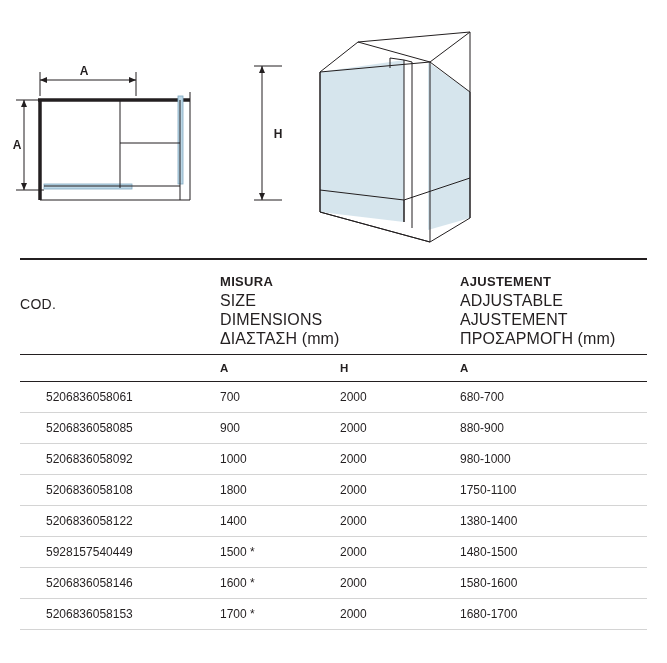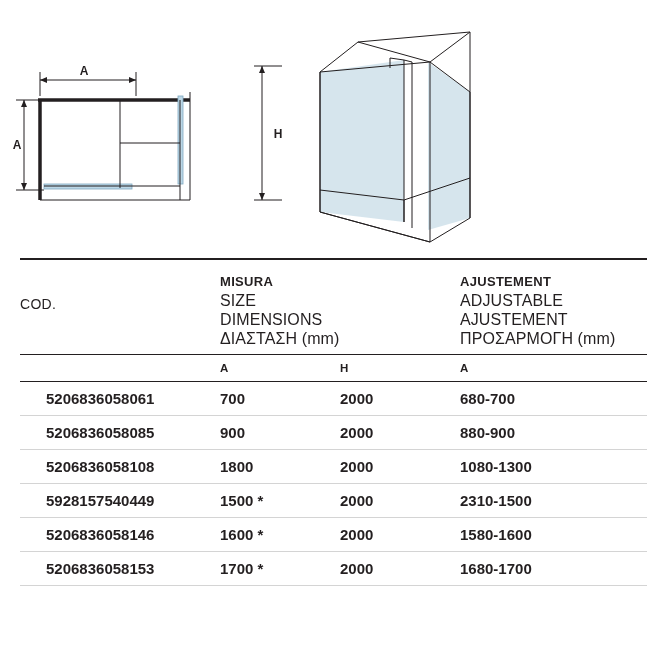--- a/index.html
+++ b/index.html
@@ -65,24 +65,23 @@
   }
 
   .sub-row td {
     font-size: 11.5px;
     font-weight: bold;
     padding: 7px 0 7px 0;
     border-bottom: 1px solid #231f20;
   }
 
   .data-row td {
-    font-size: 15px;
+    font-size: 12px;
     padding: 8px 0 8px 0;
     border-bottom: 1px solid #d4d4d4;
-    font-weight: bold;
   }
   .data-row td.code-col {
     text-align: left;
     padding-left: 26px;
   }
 
   .col-cod   { width: 200px; }
   .col-a     { width: 120px; }
   .col-h     { width: 120px; }
   .col-reg   { width: 187px; }
@@ -197,30 +196,42 @@
         <td>2000</td>
         <td>680-700</td>
       </tr>
       <tr class="data-row">
         <td class="code-col">5206836058085</td>
         <td>900</td>
         <td>2000</td>
         <td>880-900</td>
       </tr>
       <tr class="data-row">
+        <td class="code-col">5206836058092</td>
+        <td>1000</td>
+        <td>2000</td>
+        <td>980-1000</td>
+      </tr>
+      <tr class="data-row">
         <td class="code-col">5206836058108</td>
         <td>1800</td>
         <td>2000</td>
-        <td>1080-1300</td>
+        <td>1750-1100</td>
+      </tr>
+      <tr class="data-row">
+        <td class="code-col">5206836058122</td>
+        <td>1400</td>
+        <td>2000</td>
+        <td>1380-1400</td>
       </tr>
       <tr class="data-row">
         <td class="code-col">5928157540449</td>
         <td>1500 *</td>
         <td>2000</td>
-        <td>2310-1500</td>
+        <td>1480-1500</td>
       </tr>
       <tr class="data-row">
         <td class="code-col">5206836058146</td>
         <td>1600 *</td>
         <td>2000</td>
         <td>1580-1600</td>
       </tr>
       <tr class="data-row">
         <td class="code-col">5206836058153</td>
         <td>1700 *</td>

